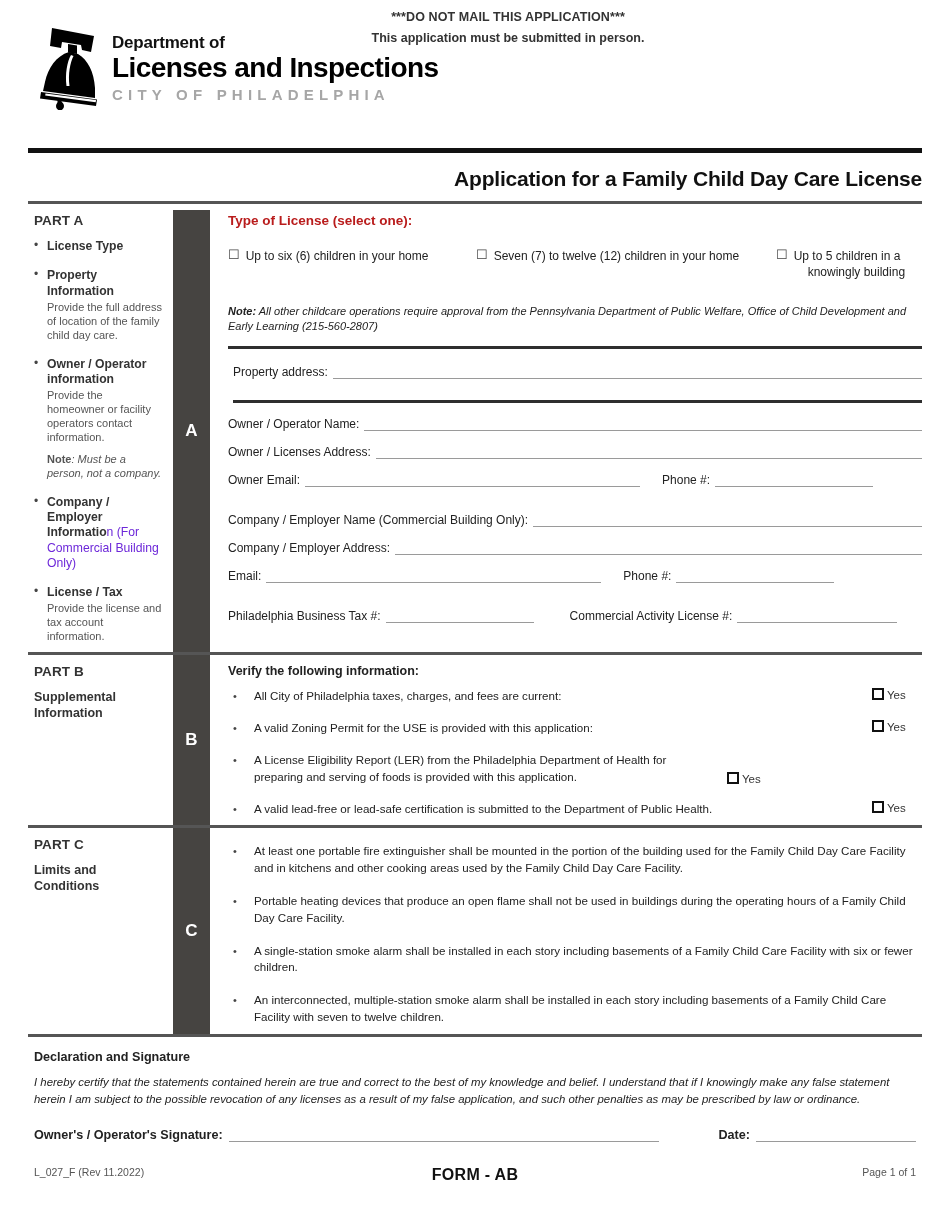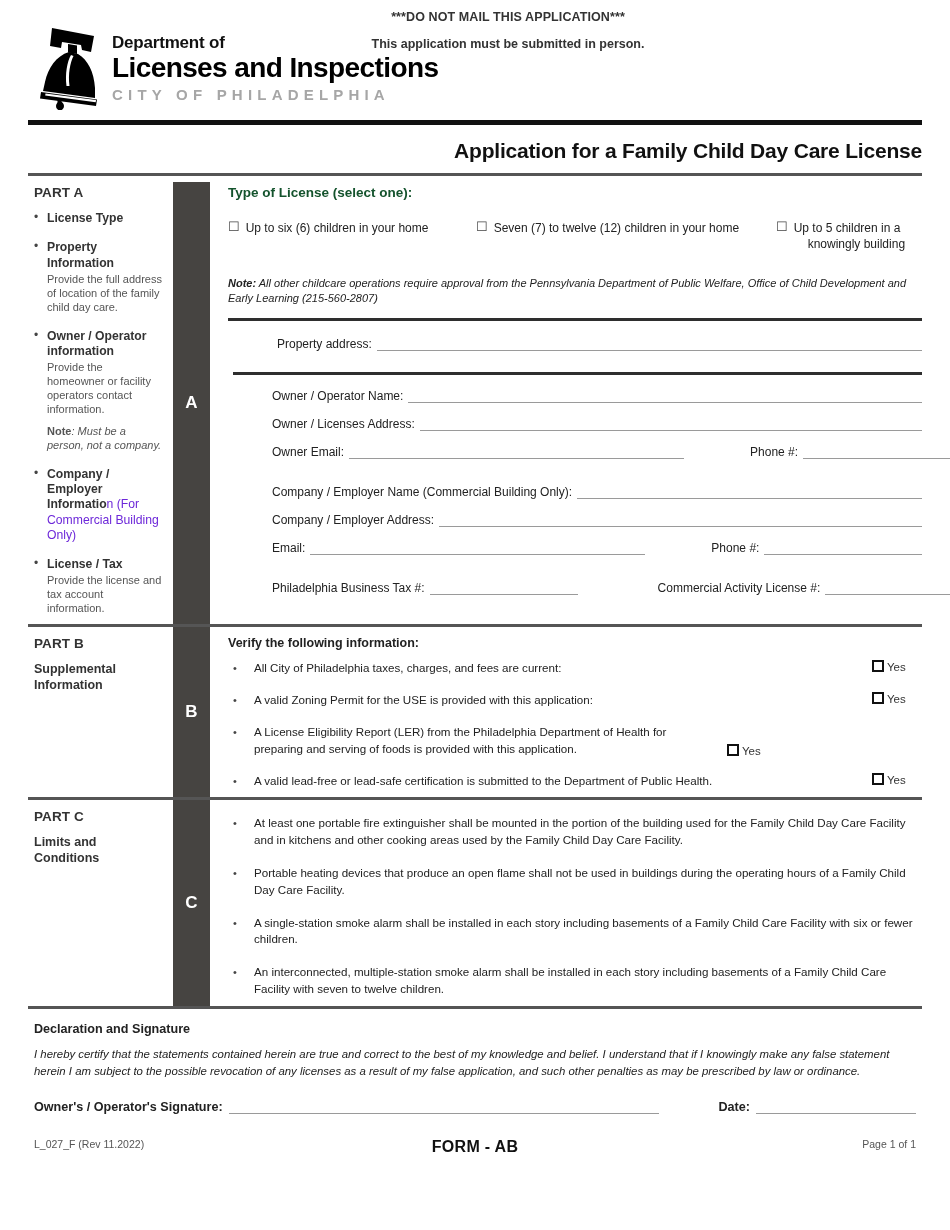--- a/index.html
+++ b/index.html
@@ -8,27 +8,27 @@
     width:950px; height:1230px;
     background:#ffffff;
     font-family:"Liberation Sans", sans-serif;
     color:#1a1a1a;
     position:relative;
     overflow:hidden;
   }
   .page { position:relative; width:950px; height:1230px; padding:0 28px; }
 
   
-  .header { position:relative; height:120px; }
+  .header { position:relative; height:148px; }
   .mail-notice {
     position:absolute; left:250px; top:10px; width:460px;
     text-align:center; color:#333;
   }
   .mail-notice .l1 { font-size:12.5px; font-weight:bold; letter-spacing:.1px; }
-  .mail-notice .l2 { font-size:12.5px; font-weight:bold; margin-top:13px; }
+  .mail-notice .l2 { font-size:12.5px; font-weight:bold; margin-top:7px; }
 
   .brand { position:absolute; left:10px; top:24px; display:flex; align-items:flex-start; }
   .bell { width:66px; height:86px; flex:0 0 66px; margin-right:8px; }
   .brand-text { padding-top:10px; }
   .dept { font-size:17px; font-weight:bold; color:#111; line-height:1.05; letter-spacing:-.2px; }
   .lni { font-size:28px; font-weight:bold; color:#000; line-height:1.08; letter-spacing:-.6px; margin-top:1px; }
   .city { font-size:15px; font-weight:bold; color:#a6a6a6; letter-spacing:5.2px; margin-top:3px; }
 
   .rule-black { height:5px; background:#111; margin:0; }
   .rule-grey  { height:3px; background:#555; }
@@ -59,39 +59,39 @@
   .bullets > li:before {
     content:"•"; position:absolute; left:0; top:-1px; color:#444; font-size:12px;
   }
   .b-head { font-size:12.2px; font-weight:bold; color:#333; line-height:1.25; }
   .b-head .reg { font-weight:normal; color:#6d28d9; }
   .b-desc { font-size:11px; color:#555; line-height:1.27; margin-top:2px; }
   .b-note { font-size:11px; color:#555; line-height:1.27; margin-top:8px; font-style:italic; }
   .b-note b { font-style:normal; font-weight:bold; }
 
   
-  .sec-title { font-size:13.5px; font-weight:bold; color:#14532d; }
+  .sec-title { font-size:13.5px; font-weight:bold; color:#b91c1c; }
   .cb-row { display:flex; margin-top:20px; font-size:12px; color:#222; }
   .cb { margin-right:6px; font-size:13px; color:#444; line-height:1; }
   .cb-opt { display:flex; align-items:flex-start; }
   .cb-opt.o1 { width:248px; }
   .cb-opt.o2 { width:300px; }
   .cb-opt.o3 { width:auto; }
   .cb-txt { line-height:1.35; }
   .cb-txt .ind { display:block; padding-left:14px; }
 
   .note-p {
     margin-top:24px; font-size:11px; color:#222; font-style:italic; line-height:1.35;
   }
   .note-p b { font-weight:bold;text-align:right; }
 
   .hr-dark { height:3px; background:#2e2e2e; margin-top:12px; }
 
   .fld { display:flex; align-items:flex-end; font-size:12px; color:#222; margin-top:14px; }
-  .fld .lab { white-space:nowrap; padding-right:5px;margin-left:44px; }
+  .fld .lab { white-space:nowrap; padding-right:5px; }
   .fld .line { flex:1; border-bottom:1px solid #9a9a9a; height:13px; }
   .fld .line.fixed-em { flex:0 0 335px; }
   .fld .line.fixed-ph { flex:0 0 158px; }
   .fld .line.fixed-tax { flex:0 0 148px; }
   .fld .line.fixed-cal { flex:0 0 160px; }
   .fld .gap { flex:0 0 22px; }
   .fld .gap-tax { flex:0 0 36px; }
 
   .prop-wrap { margin-top:16px; padding-left:5px; }
   .prop-line2 { height:3px; background:#2e2e2e; margin-top:21px; }

